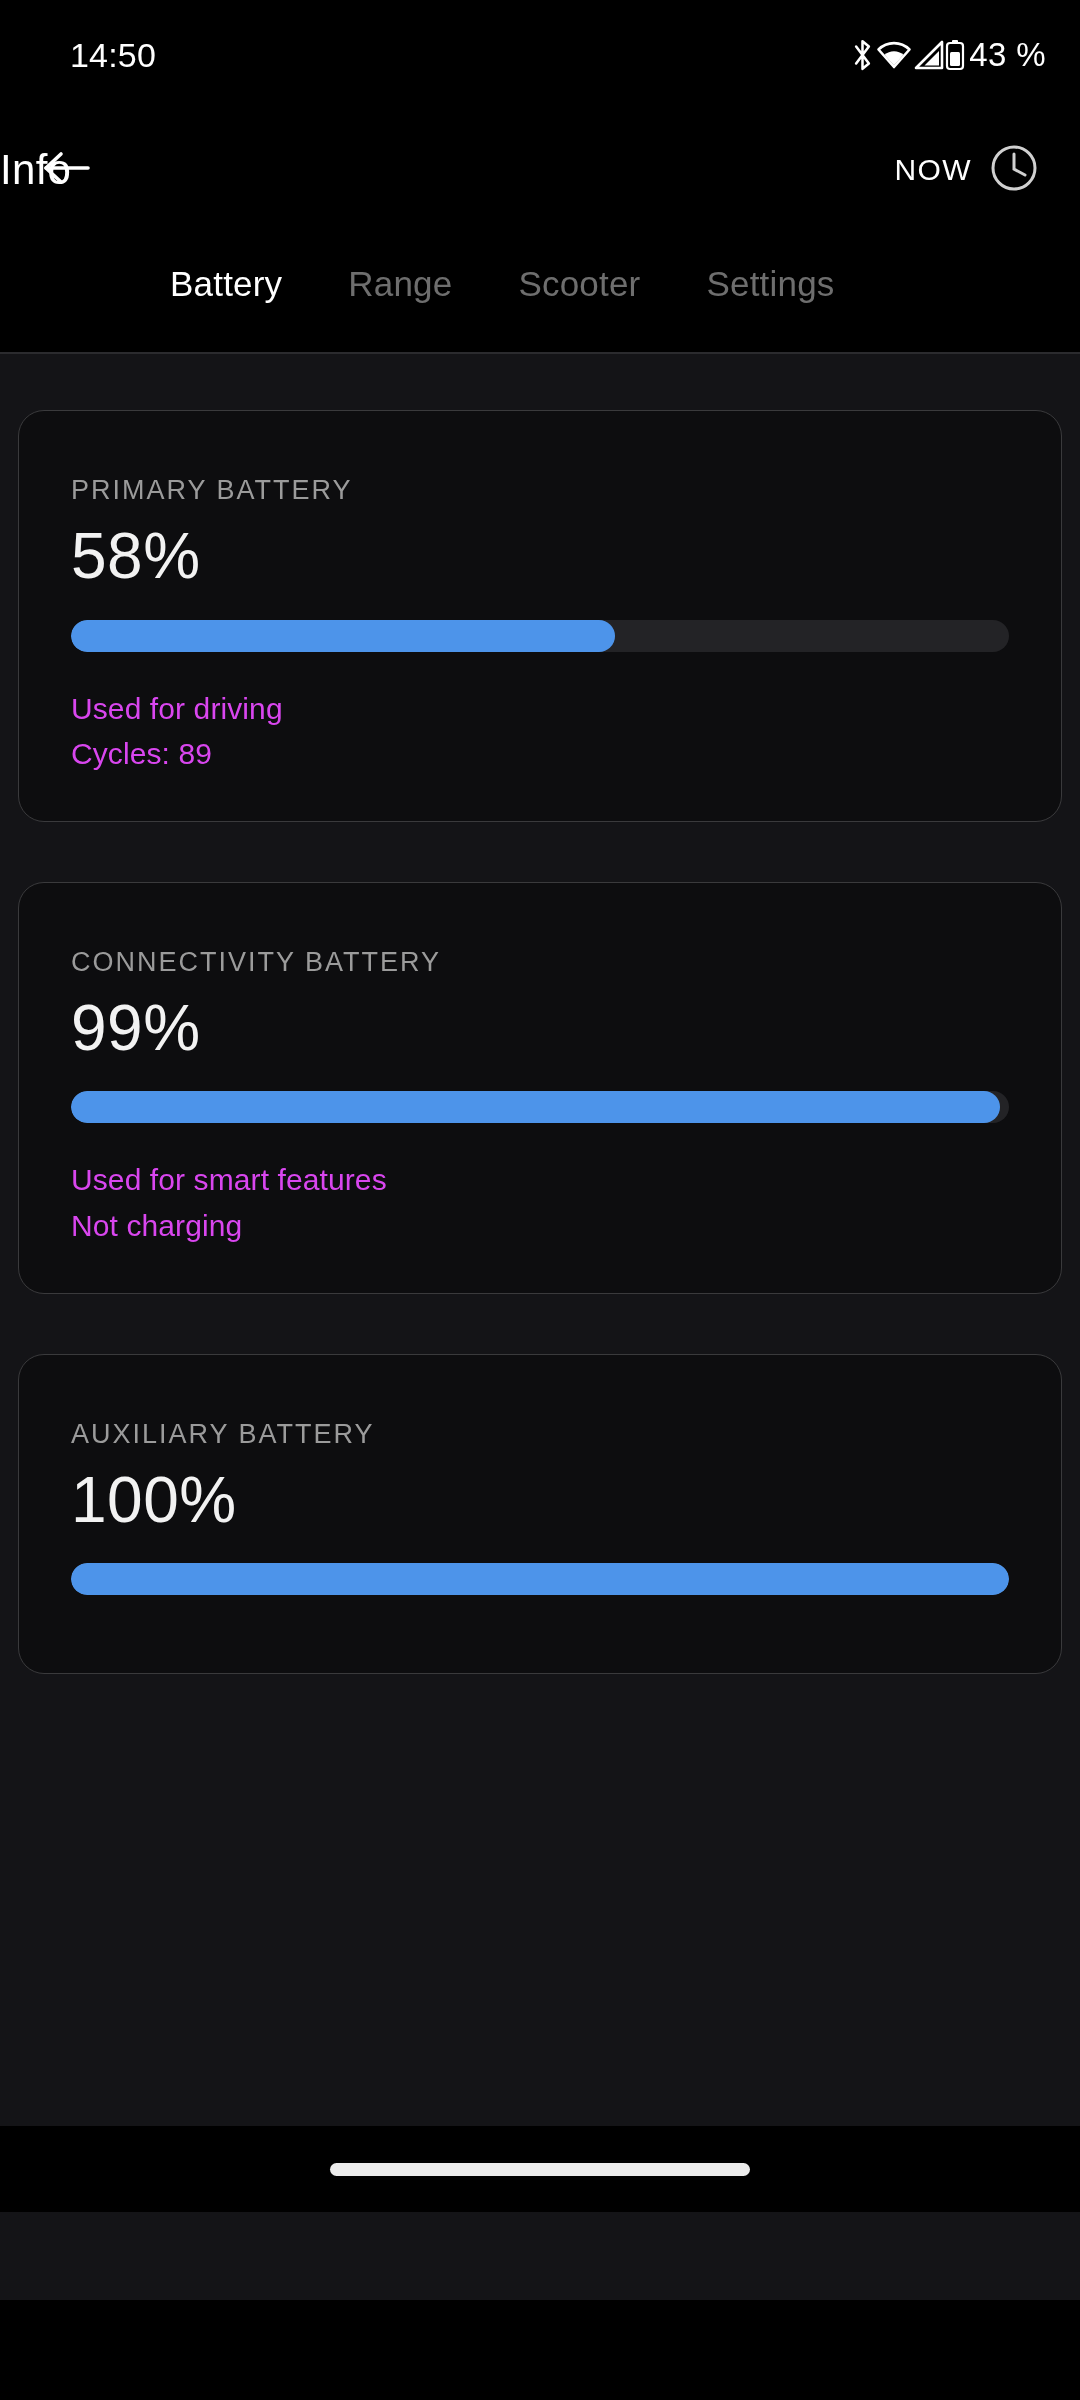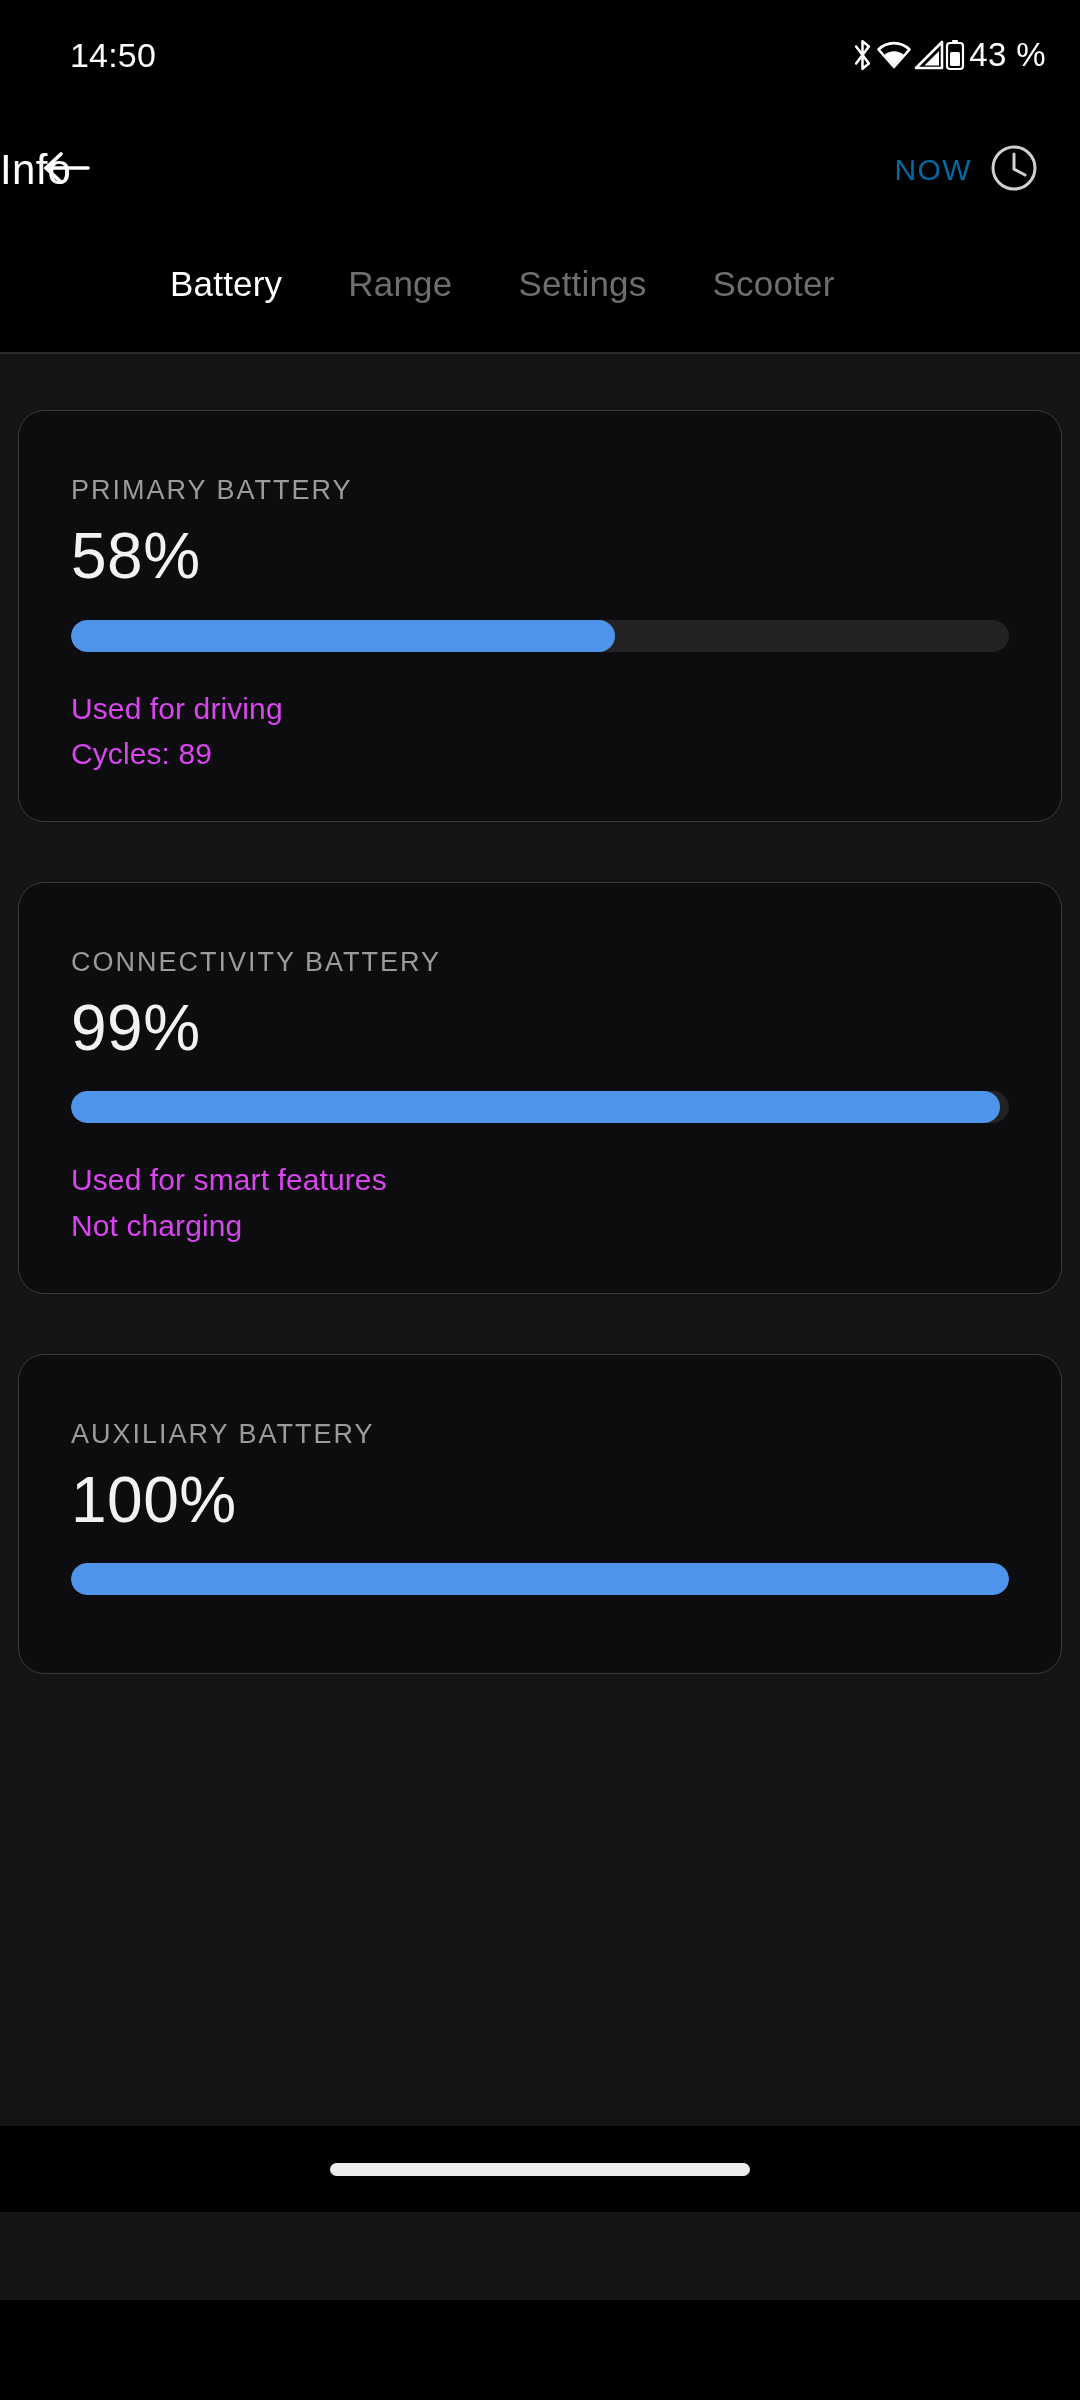--- a/index.html
+++ b/index.html
@@ -34,21 +34,21 @@
     margin-left:6px; cursor:pointer;
   }
   .appbar-title {
     position:absolute; left:0; right:8px; text-align:left;
     color:#ffffff; font-size:42px; font-weight:400; letter-spacing:.3px;
     pointer-events:none;
   }
   .now-group {
     position:absolute; right:40px; display:flex; align-items:center; gap:16px; cursor:pointer;
   }
-  .now-label { color:#0369a1; font-size:30px; letter-spacing:1.4px;text-align:right; }
+  .now-label { color:#ffffff; font-size:30px; letter-spacing:1.4px;text-align:right; }
 
   
   .tabbar {
     position:absolute; top:262px; left:0; width:1080px; height:90px;
     background:#000; display:flex; align-items:flex-start; padding-left:170px;
   }
   .tab {
     position:relative; height:90px; display:flex; align-items:flex-start;
     padding:0 0 0 0; margin-right:66px; cursor:pointer;
   }
@@ -160,25 +160,25 @@
   <div class="tabbar">
     <div class="tab active">
       <span class="tab-label">Battery</span>
       <span class="tab-underline"></span>
     </div>
     <div class="tab">
       <span class="tab-label">Range</span>
 
     </div>
     <div class="tab">
+      <span class="tab-label">Scooter</span>
+
+    </div>
+    <div class="tab">
       <span class="tab-label">Settings</span>
-
-    </div>
-    <div class="tab">
-      <span class="tab-label">Scooter</span>
 
     </div>
   </div>
   <div class="tab-divider"></div>
 
   <div class="content">
 
     <div class="card">
       <div class="card-label">PRIMARY BATTERY</div>
       <div class="card-value">58%</div>

